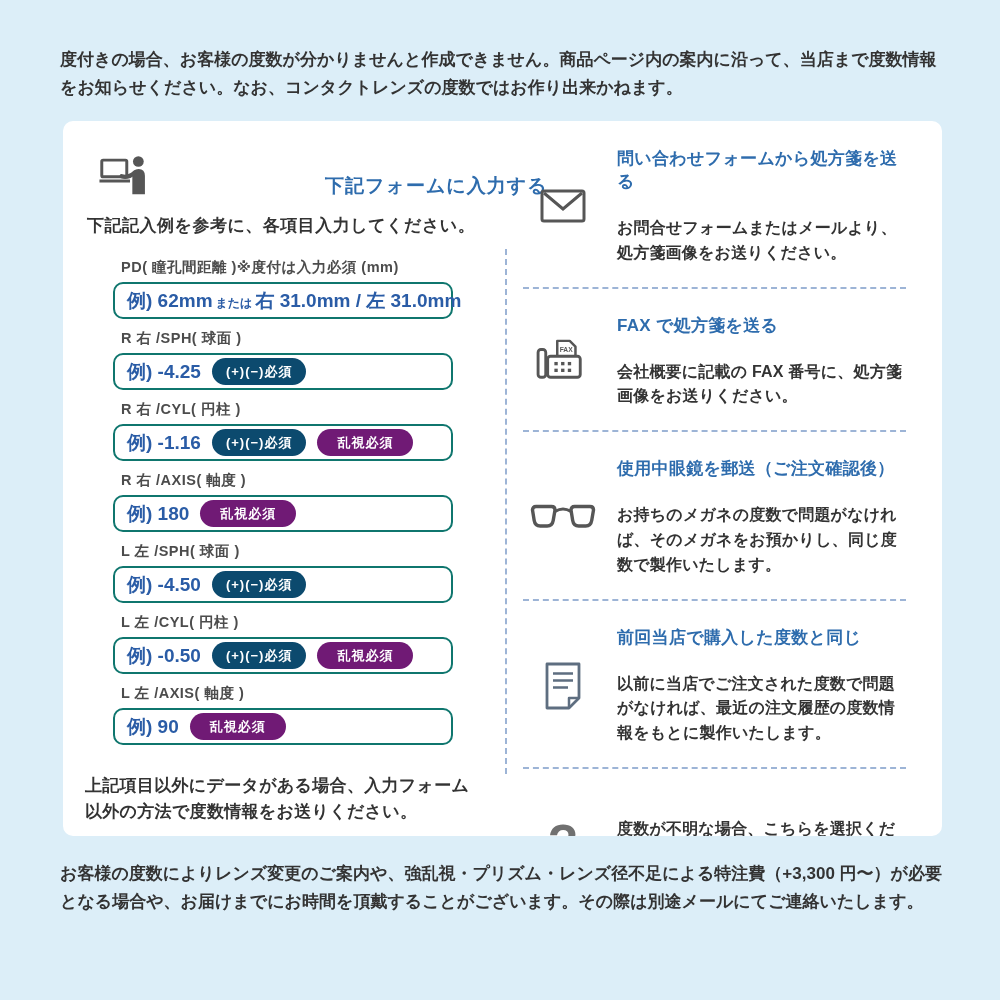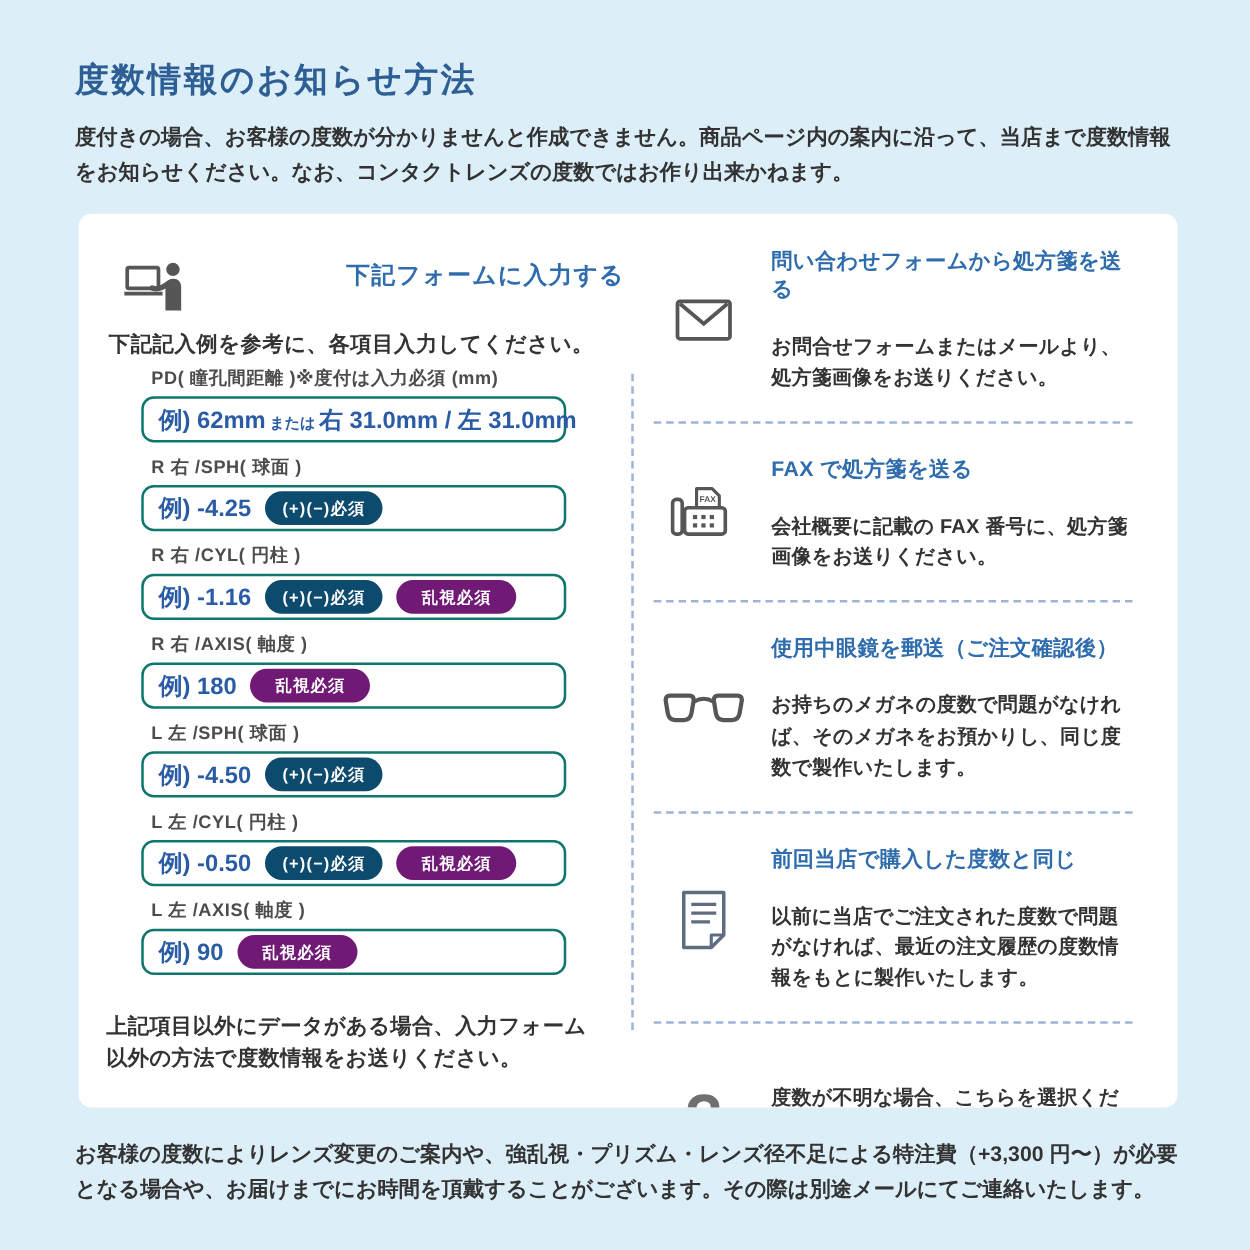--- a/index.html
+++ b/index.html
@@ -22,30 +22,30 @@
   }
 
   .panel{
     background:#ffffff;border-radius:10px;
     width:879px;height:715px;margin:20px 0 0 3px;
     display:flex;box-sizing:border-box;overflow:hidden;
   }
 
   
   .form-col{width:440px;box-sizing:border-box;padding:36px 0 0 36px;flex-shrink:0;}
-  .form-head{display:flex;align-items:flex-start;height:42px;}
+  .form-head{display:flex;align-items:flex-end;height:42px;gap:48px;}
   .form-head .h-icon{width:50px;flex-shrink:0;}
   .form-head .h-title{
     margin-left:128px;font-size:19px;font-weight:bold;color:#2e6cad;
     white-space:nowrap;letter-spacing:1px;
   }
   .form-instruction{
     margin:15px 0 0 -12px;font-size:17px;font-weight:600;letter-spacing:0.5px;
   }
-  .form-list{margin-top:6px;padding-left:14px;}
+  .form-list{margin-top:21px;padding-left:14px;}
   .field-group{margin-bottom:10px;}
   .field-label{
     font-size:14.5px;font-weight:bold;color:#4c4c4c;
     margin:0 0 5px 8px;letter-spacing:0.5px;
   }
   .example-box{
     width:340px;height:37px;box-sizing:border-box;
     border:2px solid #0f766e;border-radius:10px;background:#fff;
     display:flex;align-items:center;padding:0 8px 0 12px;
   }
@@ -82,21 +82,20 @@
   .footer-note{
     margin:24px 0 0 0;width:886px;
     font-size:17px;font-weight:600;line-height:1.62;
   }
 </style>
 </head>
 <body>
 
 <div class="page">
 
-  <h1 class="page-title">度数情報のお知らせ方法</h1>
   <p class="intro">度付きの場合、お客様の度数が分かりませんと作成できません。商品ページ内の案内に沿って、当店まで度数情報をお知らせください。なお、コンタクトレンズの度数ではお作り出来かねます。</p>
 
   <div class="panel">
 
     <div class="form-col">
       <div class="form-head">
         <span class="h-icon">
           <svg width="50" height="42" viewBox="0 0 54 44" aria-hidden="true">
             <rect x="3" y="7" width="27" height="18" rx="1.5" fill="none" stroke="#565656" stroke-width="3.2"></rect>
             <path d="M0.5 29.5 H33.5" stroke="#565656" stroke-width="3.2"></path>

